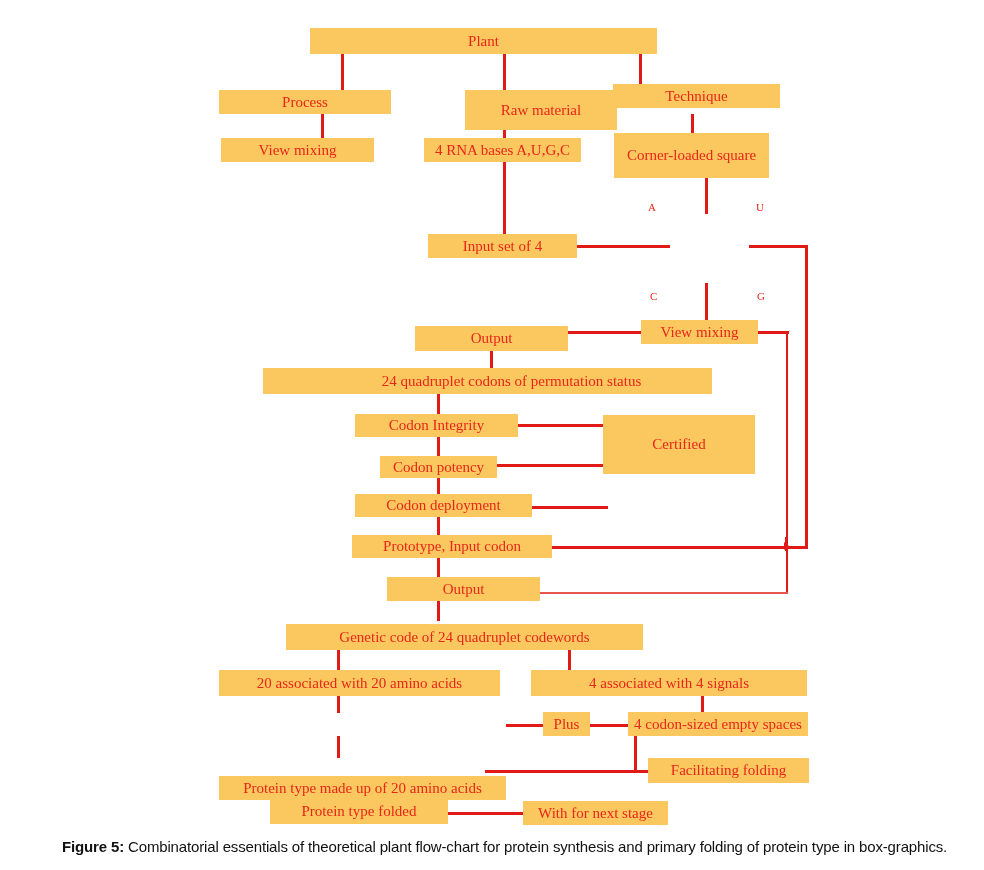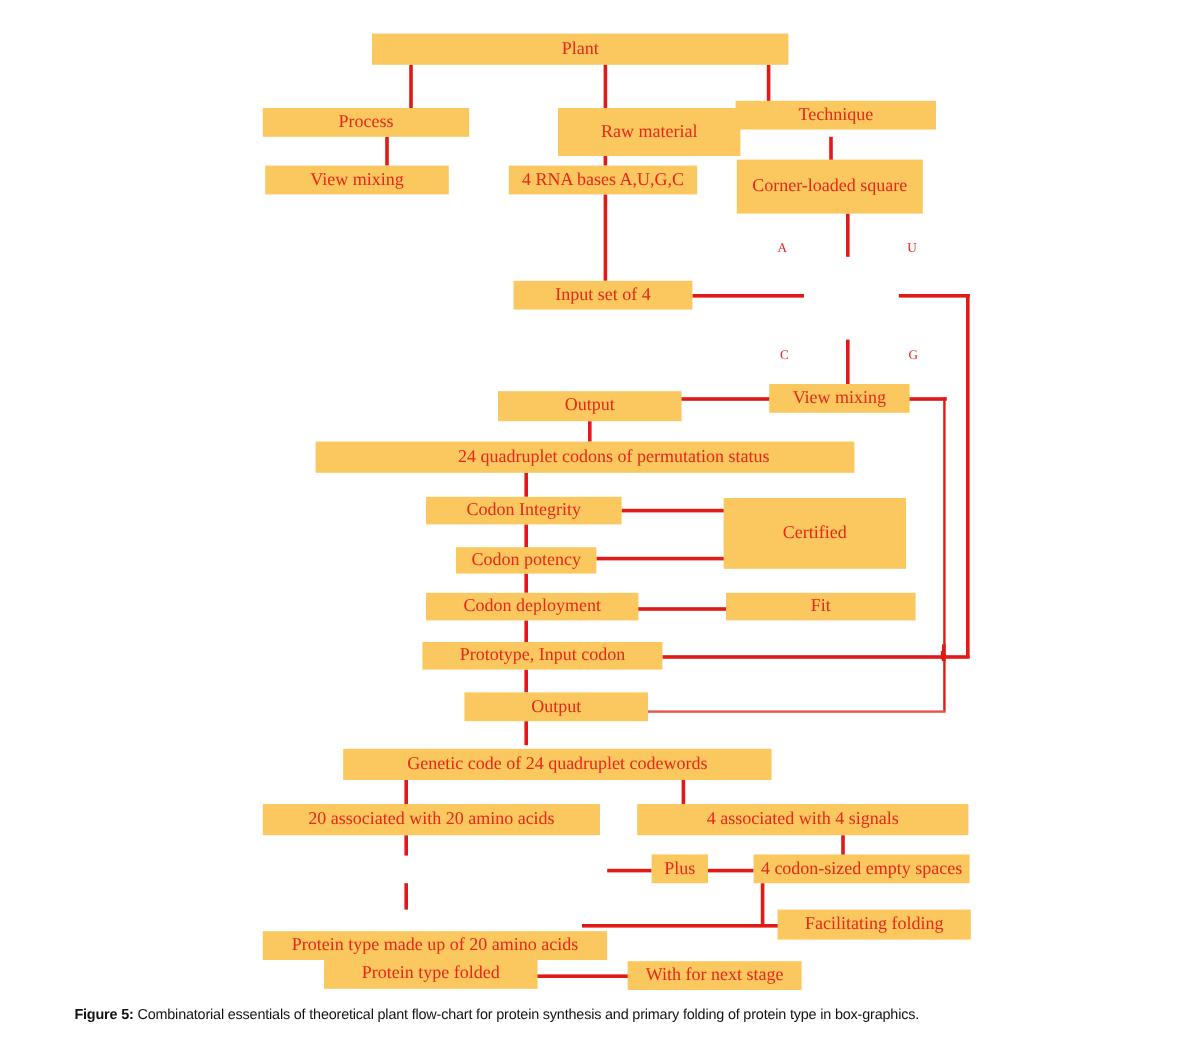--- a/index.html
+++ b/index.html
@@ -36,21 +36,21 @@
     position:absolute;
     width:0;height:0;
     border-top:4px solid transparent;
     border-bottom:4px solid transparent;
     border-left:5px solid #E01B17;
   }
   #caption{
     position:absolute;
     left:62px;top:838px;width:910px;
     font-family:"Liberation Sans", sans-serif;
-    font-size:12px;
+    font-size:15px;
     color:#111111;
     letter-spacing:-0.15px;
     white-space:nowrap;
   }
   #caption b{font-weight:bold;}
 </style>
 </head>
 <body>
 
 <div id="canvas">
@@ -138,21 +138,20 @@
   <div class="node" style="left:641px;top:320px;width:117px;height:24px;">View mixing</div>
   <div class="node" style="left:415px;top:326px;width:153px;height:25px;">Output</div>
 
   <div class="node" style="left:263px;top:368px;width:449px;height:26px;padding-left:48px;">24 quadruplet codons of permutation status</div>
 
   <div class="node" style="left:355px;top:414px;width:163px;height:23px;">Codon Integrity</div>
   <div class="node" style="left:603px;top:415px;width:152px;height:59px;">Certified</div>
   <div class="node" style="left:380px;top:456px;width:117px;height:22px;">Codon potency</div>
 
   <div class="node" style="left:355px;top:494px;width:177px;height:23px;">Codon deployment</div>
-  <div class="node" style="left:605px;top:494px;width:158px;height:23px;">Fit</div>
 
   <div class="node" style="left:352px;top:535px;width:200px;height:23px;">Prototype, Input codon</div>
 
   <div class="node" style="left:387px;top:577px;width:153px;height:24px;">Output</div>
 
   <div class="node" style="left:286px;top:624px;width:357px;height:26px;">Genetic code of 24 quadruplet codewords</div>
 
   <div class="node" style="left:219px;top:670px;width:281px;height:26px;">20 associated with 20 amino acids</div>
   <div class="node" style="left:531px;top:670px;width:276px;height:26px;">4 associated with 4 signals</div>
 

